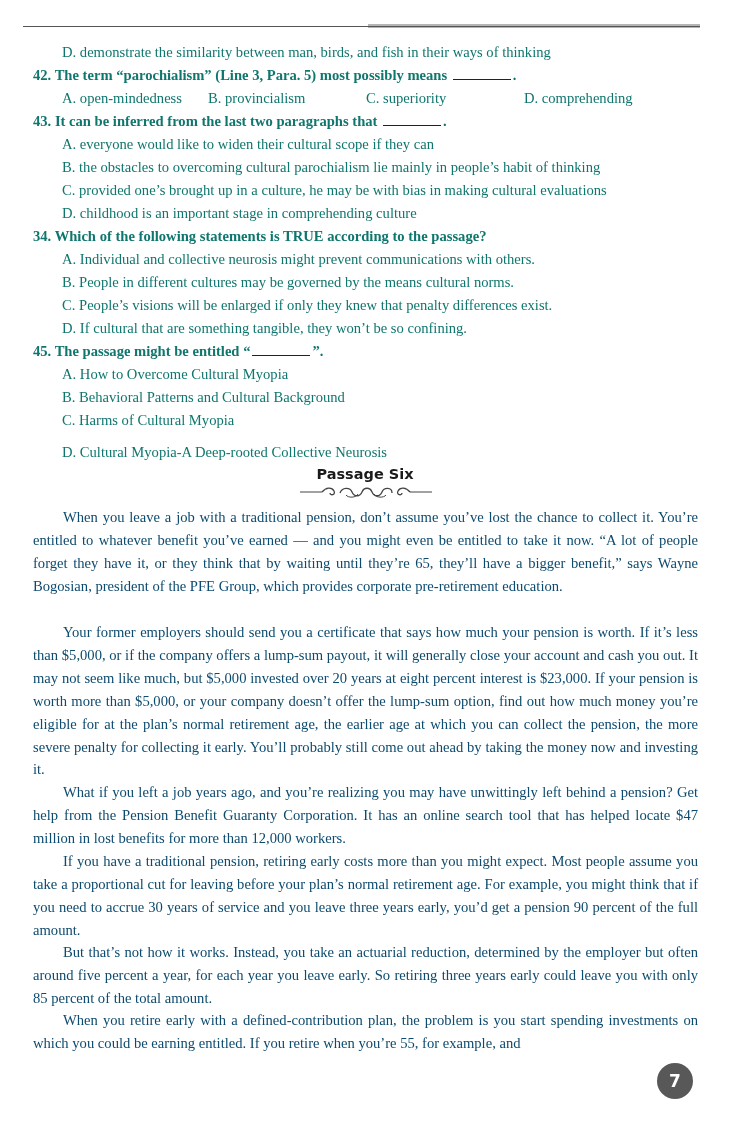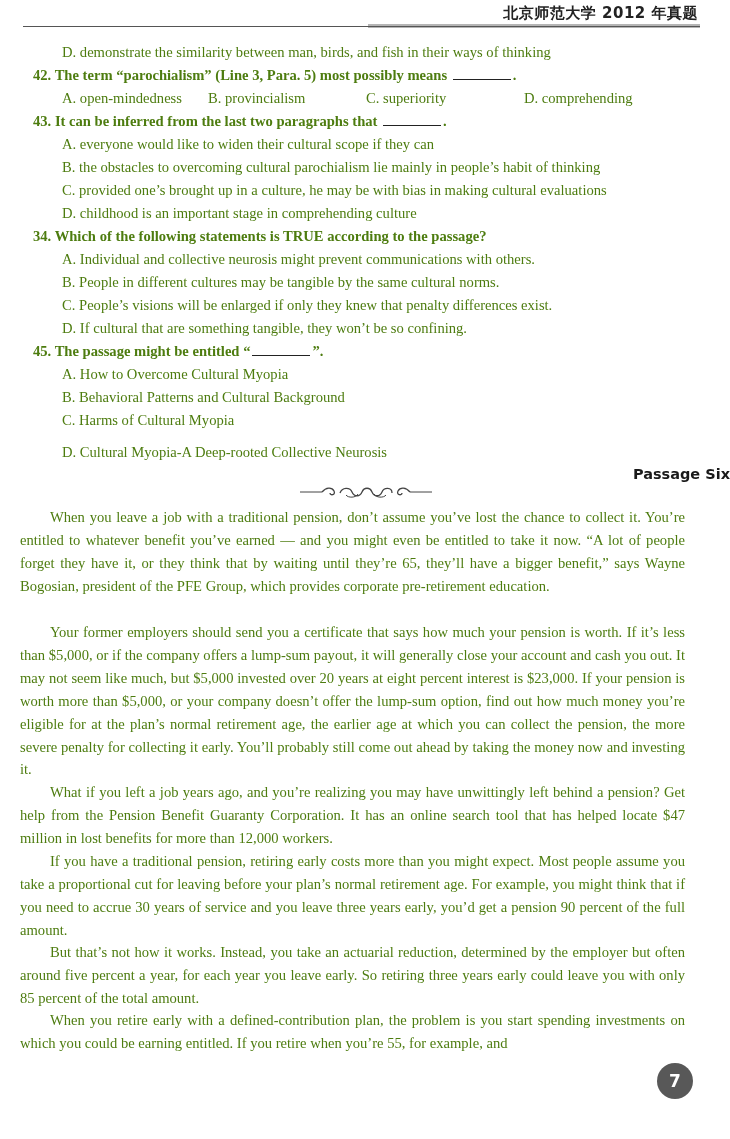--- a/index.html
+++ b/index.html
@@ -10,49 +10,48 @@
   .header { position: absolute; left: 0; top: 0; width: 730px; height: 30px; }
   .header-title {
     position: absolute; right: 32px; top: 4px; font-size: 15px; font-weight: bold;
     font-family: "DejaVu Sans", "Liberation Sans", sans-serif; letter-spacing: 0.5px; color: #222;
   }
   .header-rule { position: absolute; left: 23px; right: 30px; top: 26px; height: 1px; background: #555; }
   .header-bar { position: absolute; left: 368px; right: 30px; top: 24px; height: 4px; background: #b5b5b5; }
 
   .content { position: absolute; left: 0; top: 0; width: 730px; }
   .line {
-    position: absolute; font-size: 14.6px; line-height: 20px; white-space: nowrap; color: #4d7c0f;
+    position: absolute; font-size: 14.6px; line-height: 20px; white-space: nowrap; color: #0f766e;
   }
   .q { left: 33px; font-weight: bold; }
   .opt { left: 62px; }
   .blank { display: inline-block; width: 58px; border-bottom: 1px solid #222; height: 14px; vertical-align: baseline; margin: 0 2px; }
 
   .passage-title {
-    position: absolute; left: 0; width: 730px; top: 466px; text-align: right;
+    position: absolute; left: 0; width: 730px; top: 466px; text-align: center;
     font-family: "DejaVu Sans", "Liberation Sans", sans-serif; font-weight: bold; font-size: 14.5px; color: #1a1a1a;
   }
   .ornament { position: absolute; left: 300px; top: 484px; width: 132px; height: 16px; }
 
   .para {
-    position: absolute; left: 20px; width: 665px; font-size: 14.6px; line-height: 22.9px;
-    text-align: justify; text-indent: 30px; color: #4d7c0f;
+    position: absolute; left: 33px; width: 665px; font-size: 14.6px; line-height: 22.9px;
+    text-align: justify; text-indent: 30px; color: #0c4a6e;
   }
   .page-badge {
     position: absolute; left: 657px; top: 1063px; width: 36px; height: 36px; border-radius: 50%;
     background: #585858; color: #fff; font-family: "DejaVu Sans", "Liberation Sans", sans-serif;
     font-size: 17px; font-weight: bold; text-align: center; line-height: 36px;
   }
 </style>
 </head>
 <body>
 
 <div class="header">
   <div class="header-bar"></div>
   <div class="header-rule"></div>
-  <div class="header-title">北京师范大学 2012 年真题</div>
 </div>
 
 <div class="content">
   <div class="line opt" style="top:42px">D. demonstrate the similarity between man, birds, and fish in their ways of thinking</div>
 
   <div class="line q" style="top:65px">
     <span>42. The term “parochialism” (Line 3, Para. 5) most possibly means</span>
     <span class="blank"></span><span>.</span>
   </div>
   <div class="line" style="top:88px; left:62px">A. open-mindedness</div>
@@ -64,21 +63,21 @@
     <span>43. It can be inferred from the last two paragraphs that</span>
     <span class="blank"></span><span>.</span>
   </div>
   <div class="line opt" style="top:134px">A. everyone would like to widen their cultural scope if they can</div>
   <div class="line opt" style="top:157px">B. the obstacles to overcoming cultural parochialism lie mainly in people’s habit of thinking</div>
   <div class="line opt" style="top:180px">C. provided one’s brought up in a culture, he may be with bias in making cultural evaluations</div>
   <div class="line opt" style="top:203px">D. childhood is an important stage in comprehending culture</div>
 
   <div class="line q" style="top:226px">34. Which of the following statements is TRUE according to the passage?</div>
   <div class="line opt" style="top:249px">A. Individual and collective neurosis might prevent communications with others.</div>
-  <div class="line opt" style="top:272px">B. People in different cultures may be tangible by the same cultural norms.</div>
+  <div class="line opt" style="top:272px">B. People in different cultures may be governed by the means cultural norms.</div>
   <div class="line opt" style="top:295px">C. People’s visions will be enlarged if only they knew that penalty differences exist.</div>
   <div class="line opt" style="top:318px">D. If cultural that are something tangible, they won’t be so confining.</div>
 
   <div class="line q" style="top:341px">
     <span>45. The passage might be entitled “</span><span class="blank"></span><span>”.</span>
   </div>
   <div class="line opt" style="top:364px">A. How to Overcome Cultural Myopia</div>
   <div class="line opt" style="top:387px">B. Behavioral Patterns and Cultural Background</div>
   <div class="line opt" style="top:410px">C. Harms of Cultural Myopia</div>
   <div class="line opt" style="top:442px">D. Cultural Myopia-A Deep-rooted Collective Neurosis</div>

